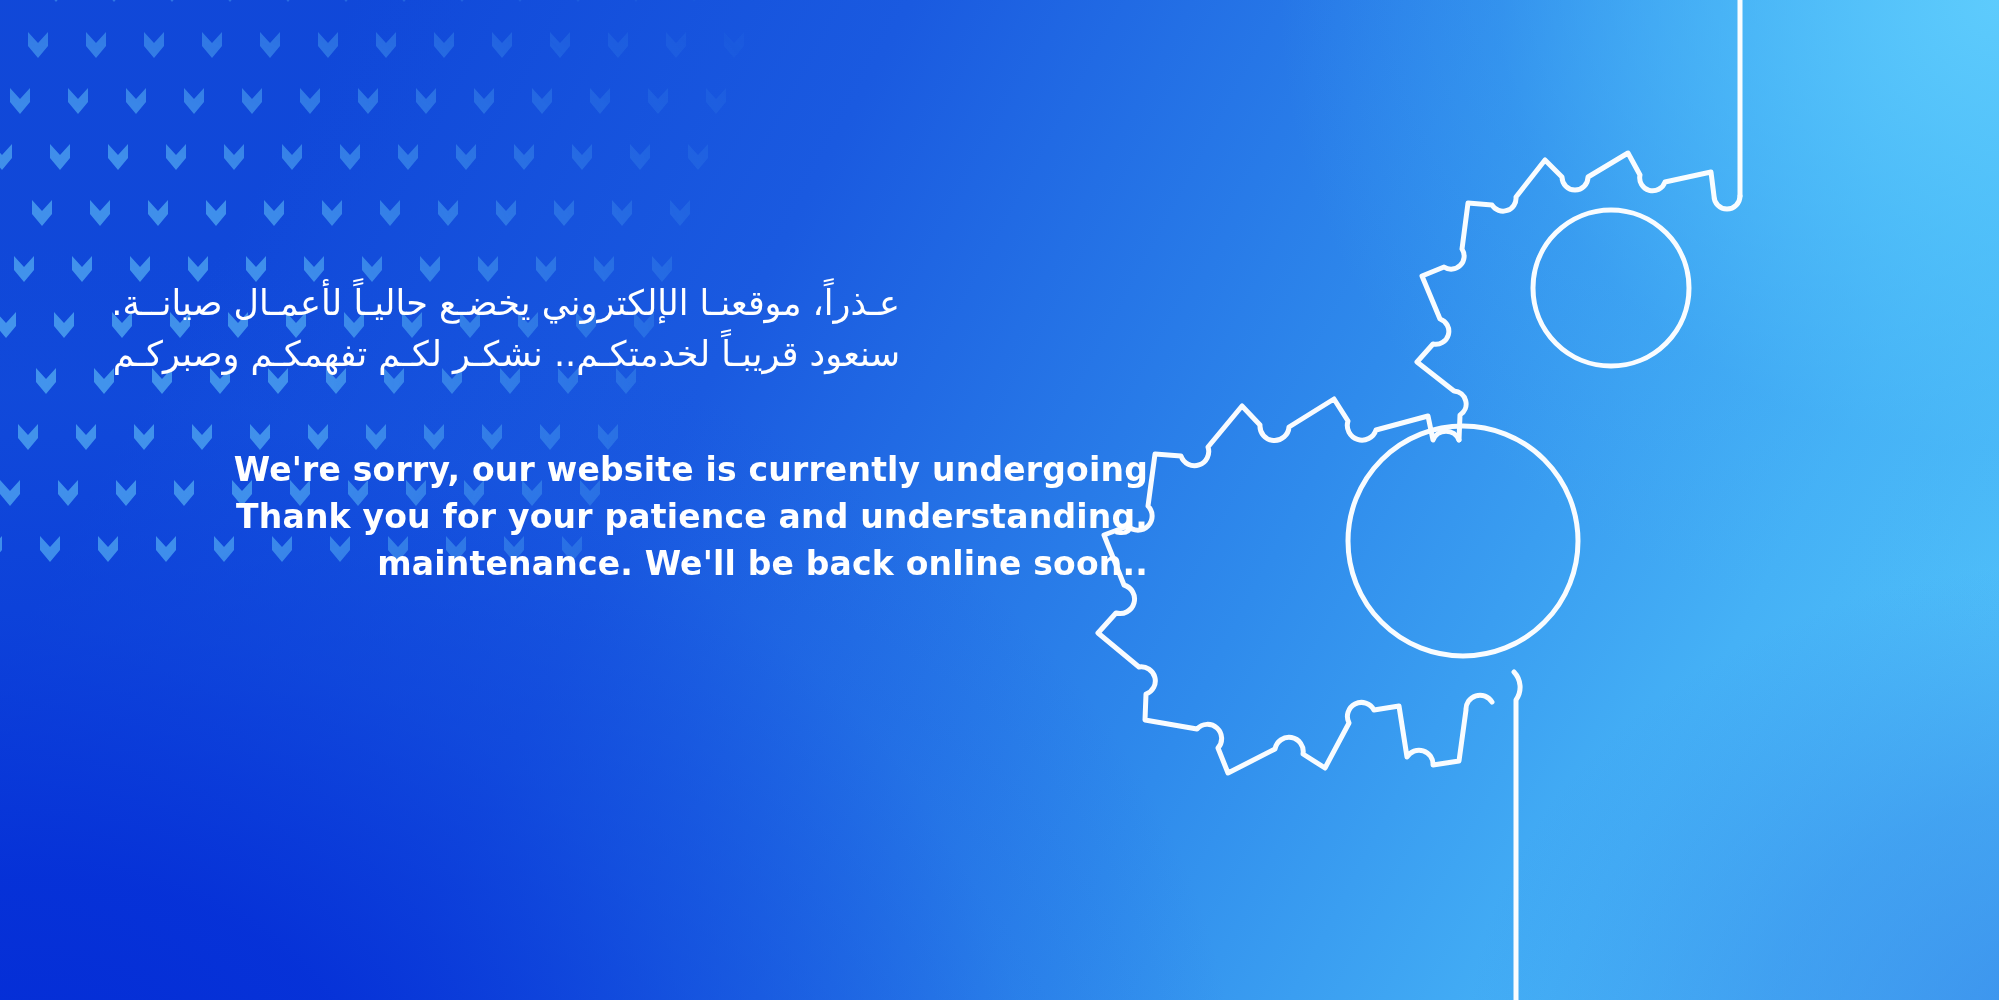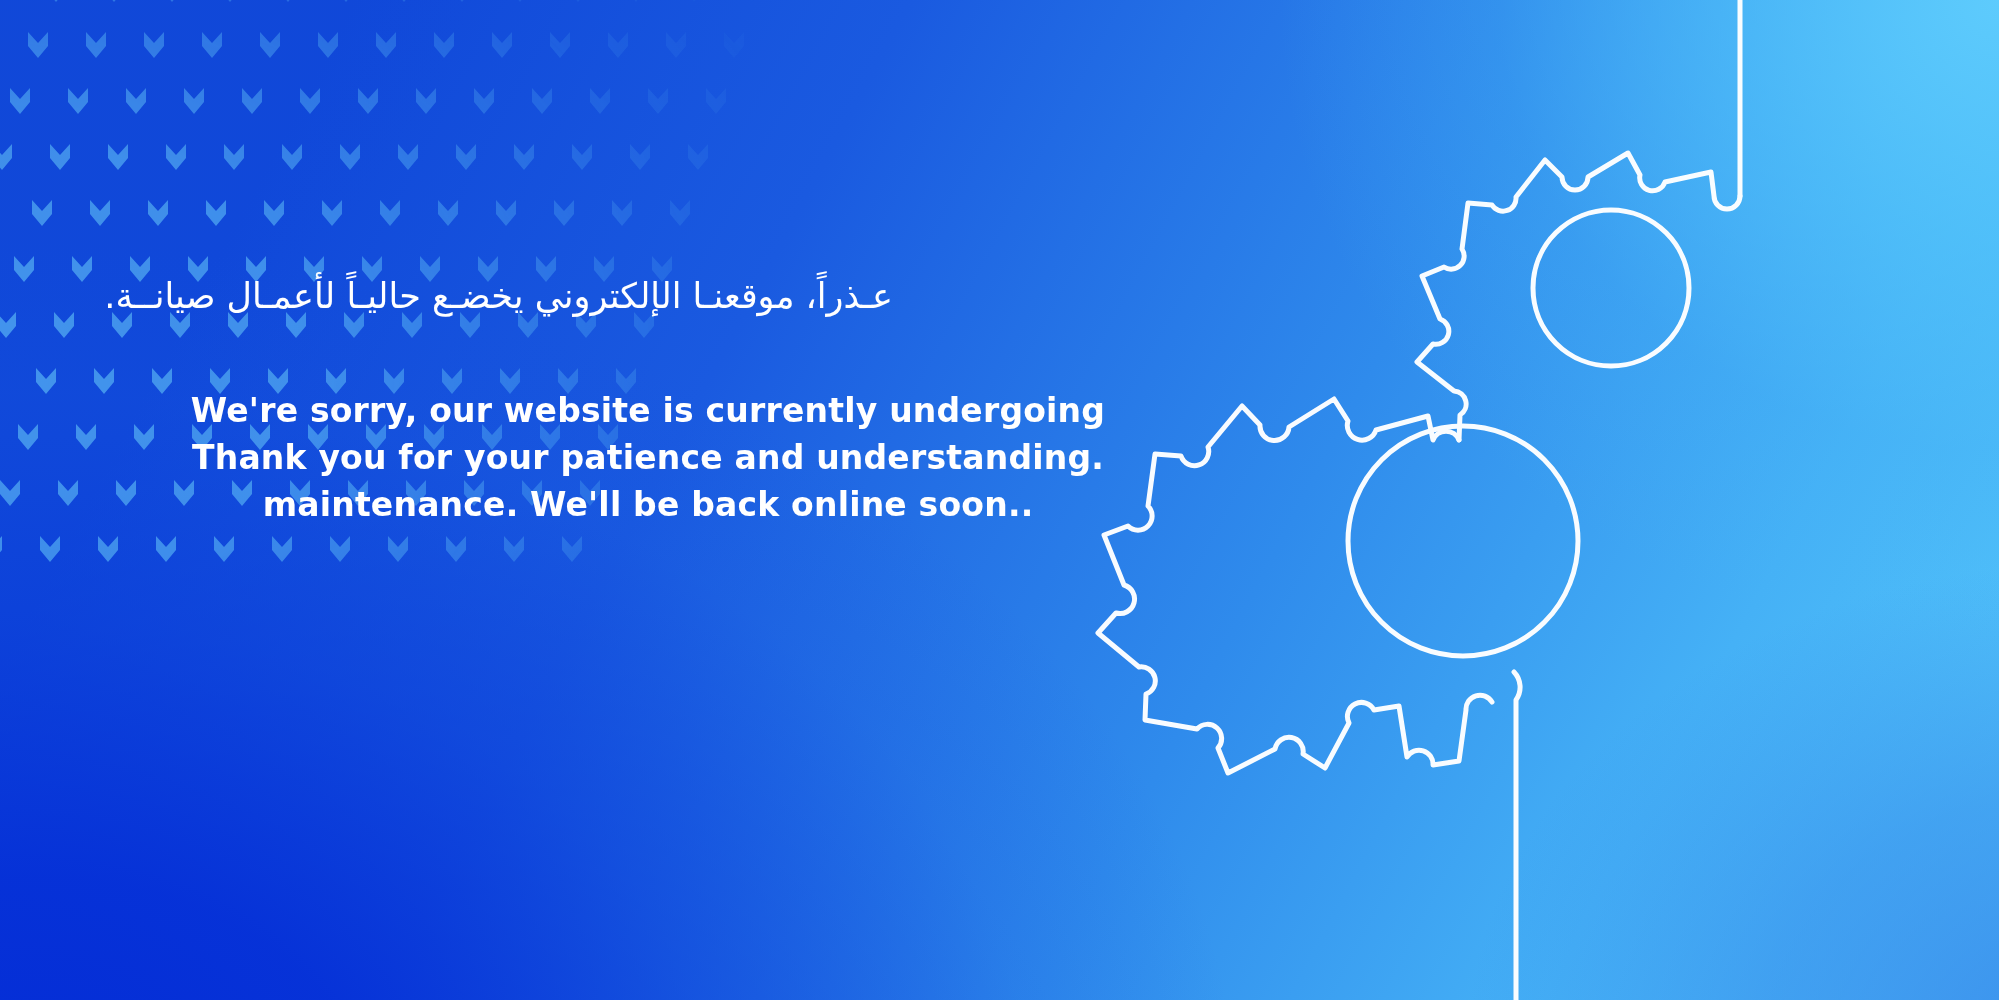--- a/index.html
+++ b/index.html
@@ -98,36 +98,36 @@
 
   .arabic-block {
     direction: rtl;
     text-align: right;
     color: #ffffff;
     font-size: 35px;
     line-height: 1.47;
     font-weight: 500;
     letter-spacing: 0.1px;
     width: 736px;
-    margin: 9px;
+    margin: 16px;
     text-shadow: 0 0 1px rgba(255,255,255,0.14);
   }
   .arabic-line {
     display: block;
     white-space: nowrap;
   }
 
   .english-block {
     margin-top: 66px;
     color: #ffffff;
     font-size: 33px;
     line-height: 1.42;
     font-weight: 700;
     letter-spacing: 0.2px;
-    text-align: center;
+    text-align: right;
     direction: ltr;
   }
   .english-line {
     display: block;
     white-space: nowrap;
   }
 </style>
 </head>
 <body>
 
@@ -399,20 +399,21 @@
       </g>
 
       <path d="M1514 672 A 22 22 0 0 1 1516 700 L1516 1012"></path>
     </g>
   </svg>
 
   <div class="message">
 
     <div class="arabic-block" dir="rtl">
       <span class="arabic-line">عـذراً، موقعنـا الإلكتروني يخضـع حاليـاً لأعمـال صيانــة.</span>
+      <span class="arabic-line">سنعود قريبـاً لخدمتكـم.. نشكـر لكـم تفهمكـم وصبركـم</span>
     </div>
 
     <div class="english-block" dir="ltr">
       <span class="english-line">We're sorry, our website is currently undergoing</span>
       <span class="english-line">Thank you for your patience and understanding.</span>
       <span class="english-line">maintenance. We'll be back online soon..</span>
     </div>
 
   </div>
 

